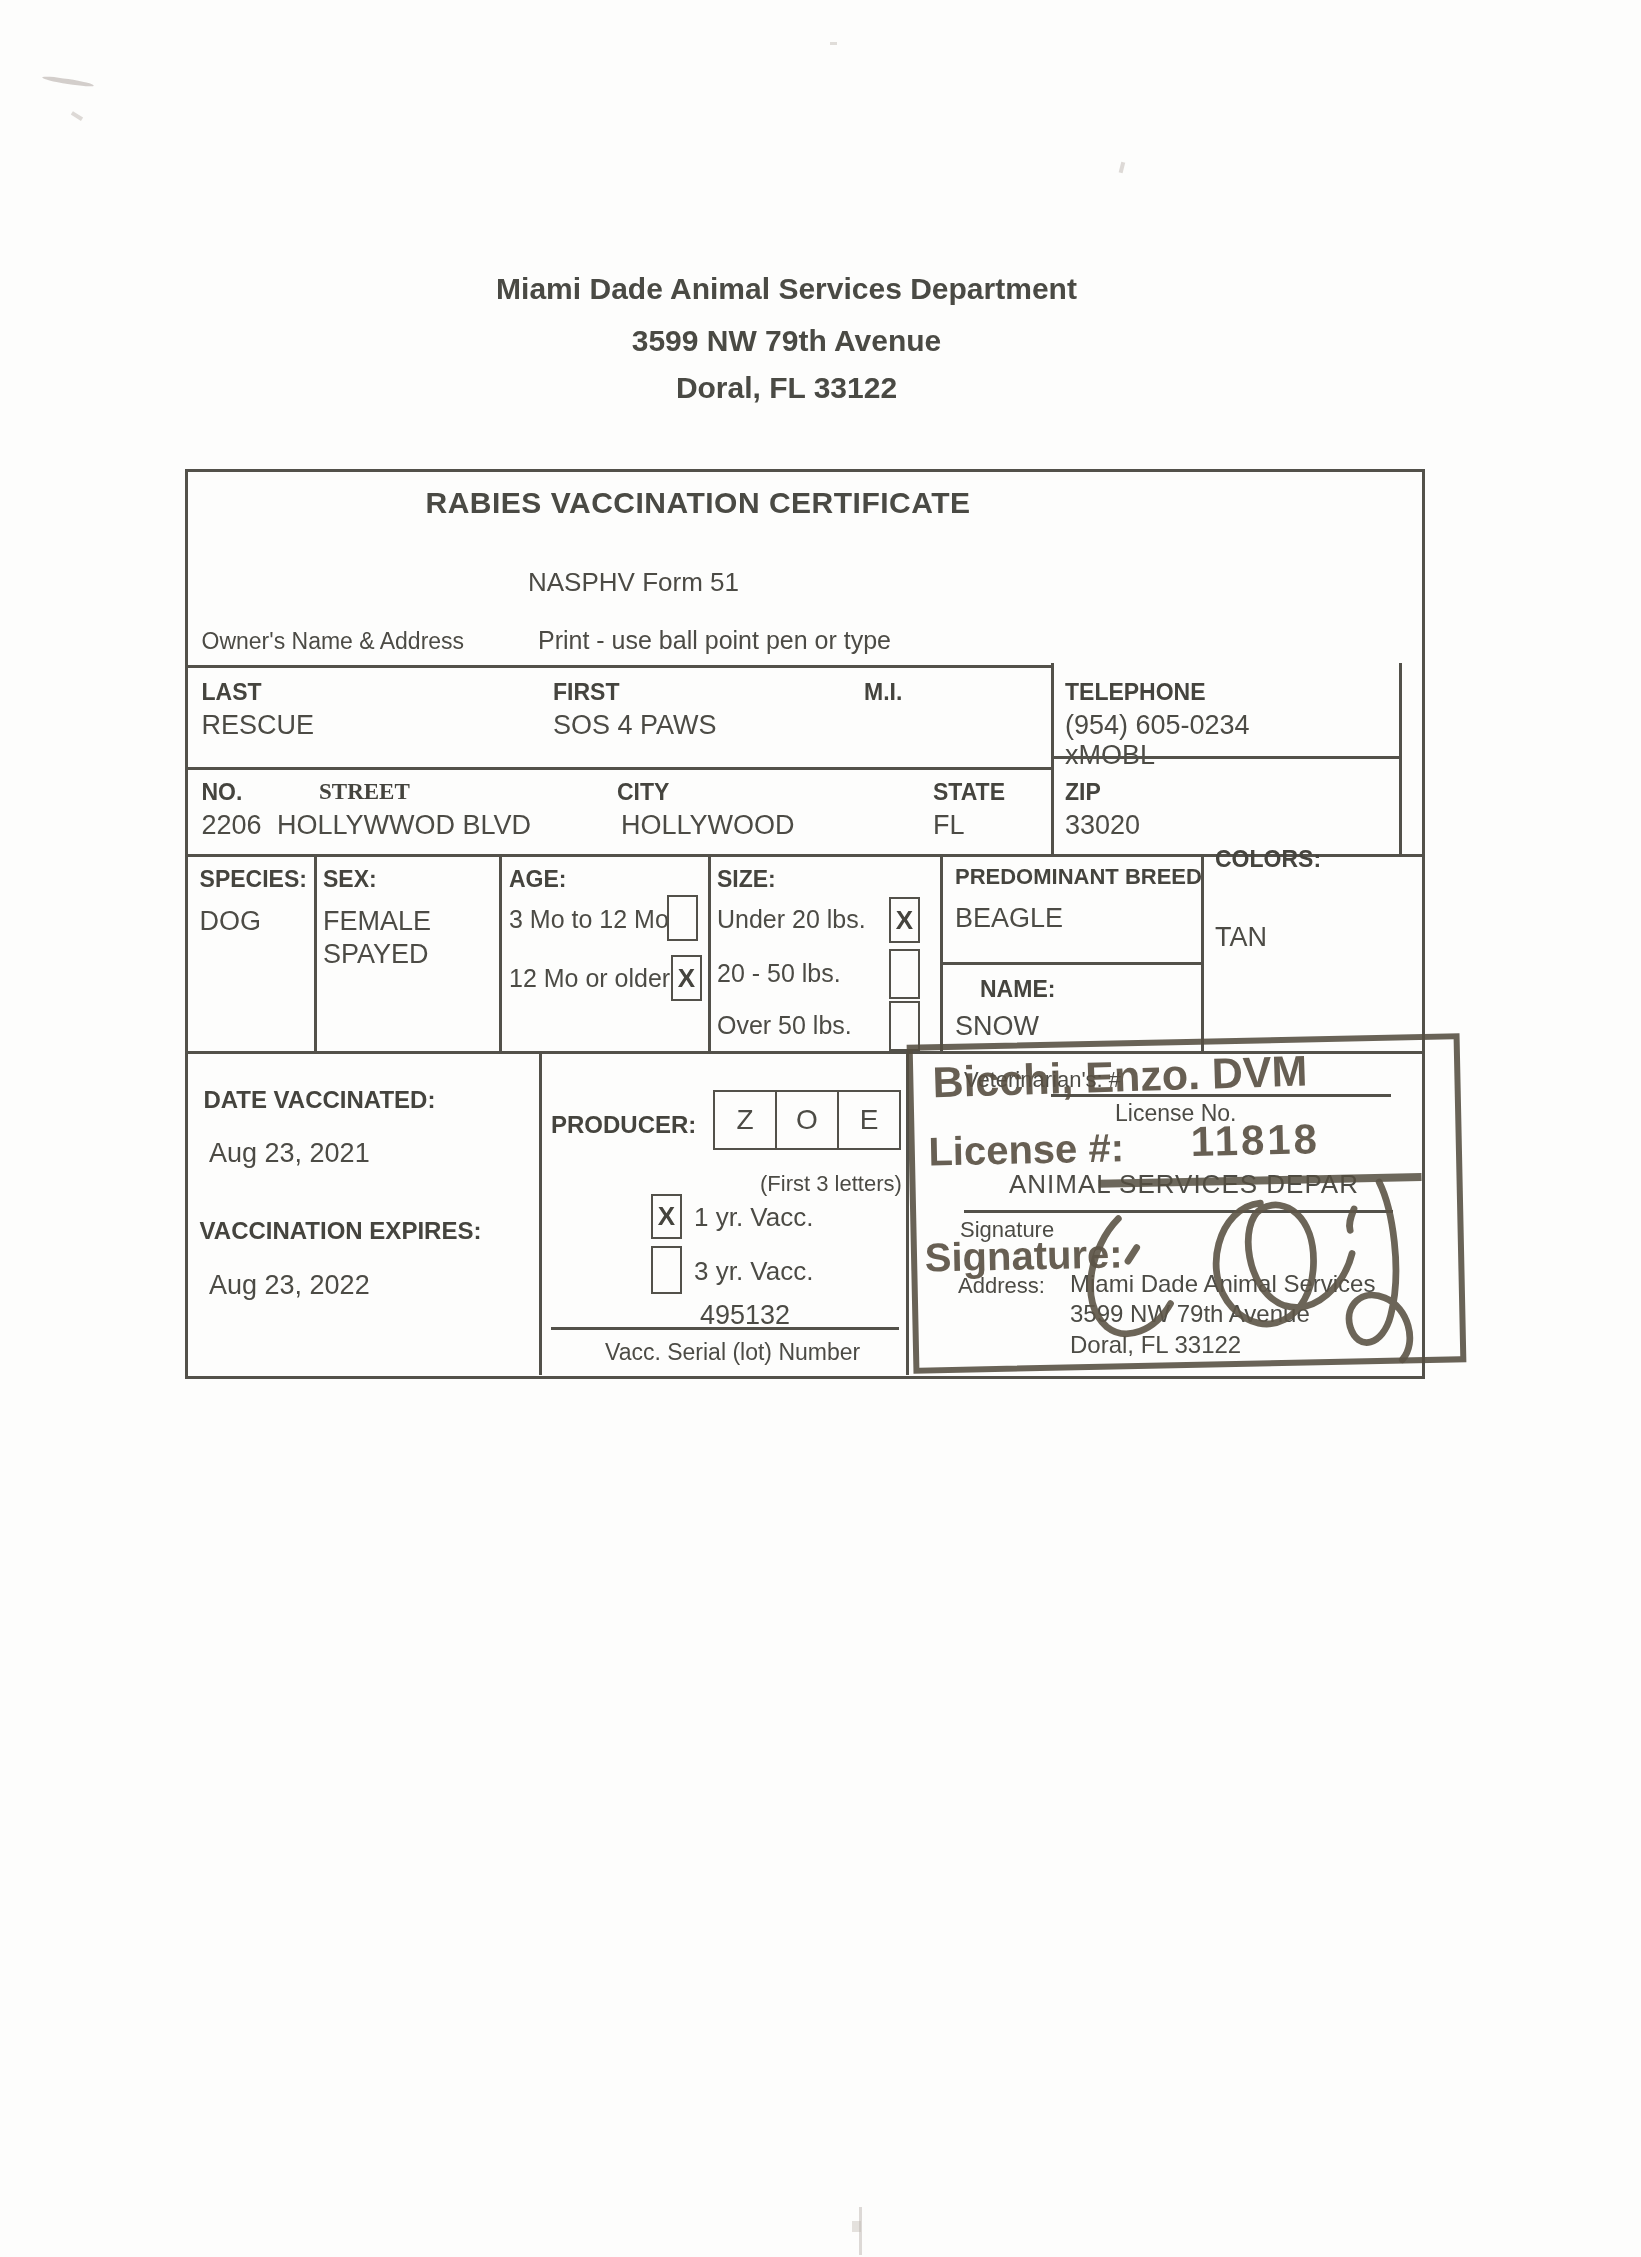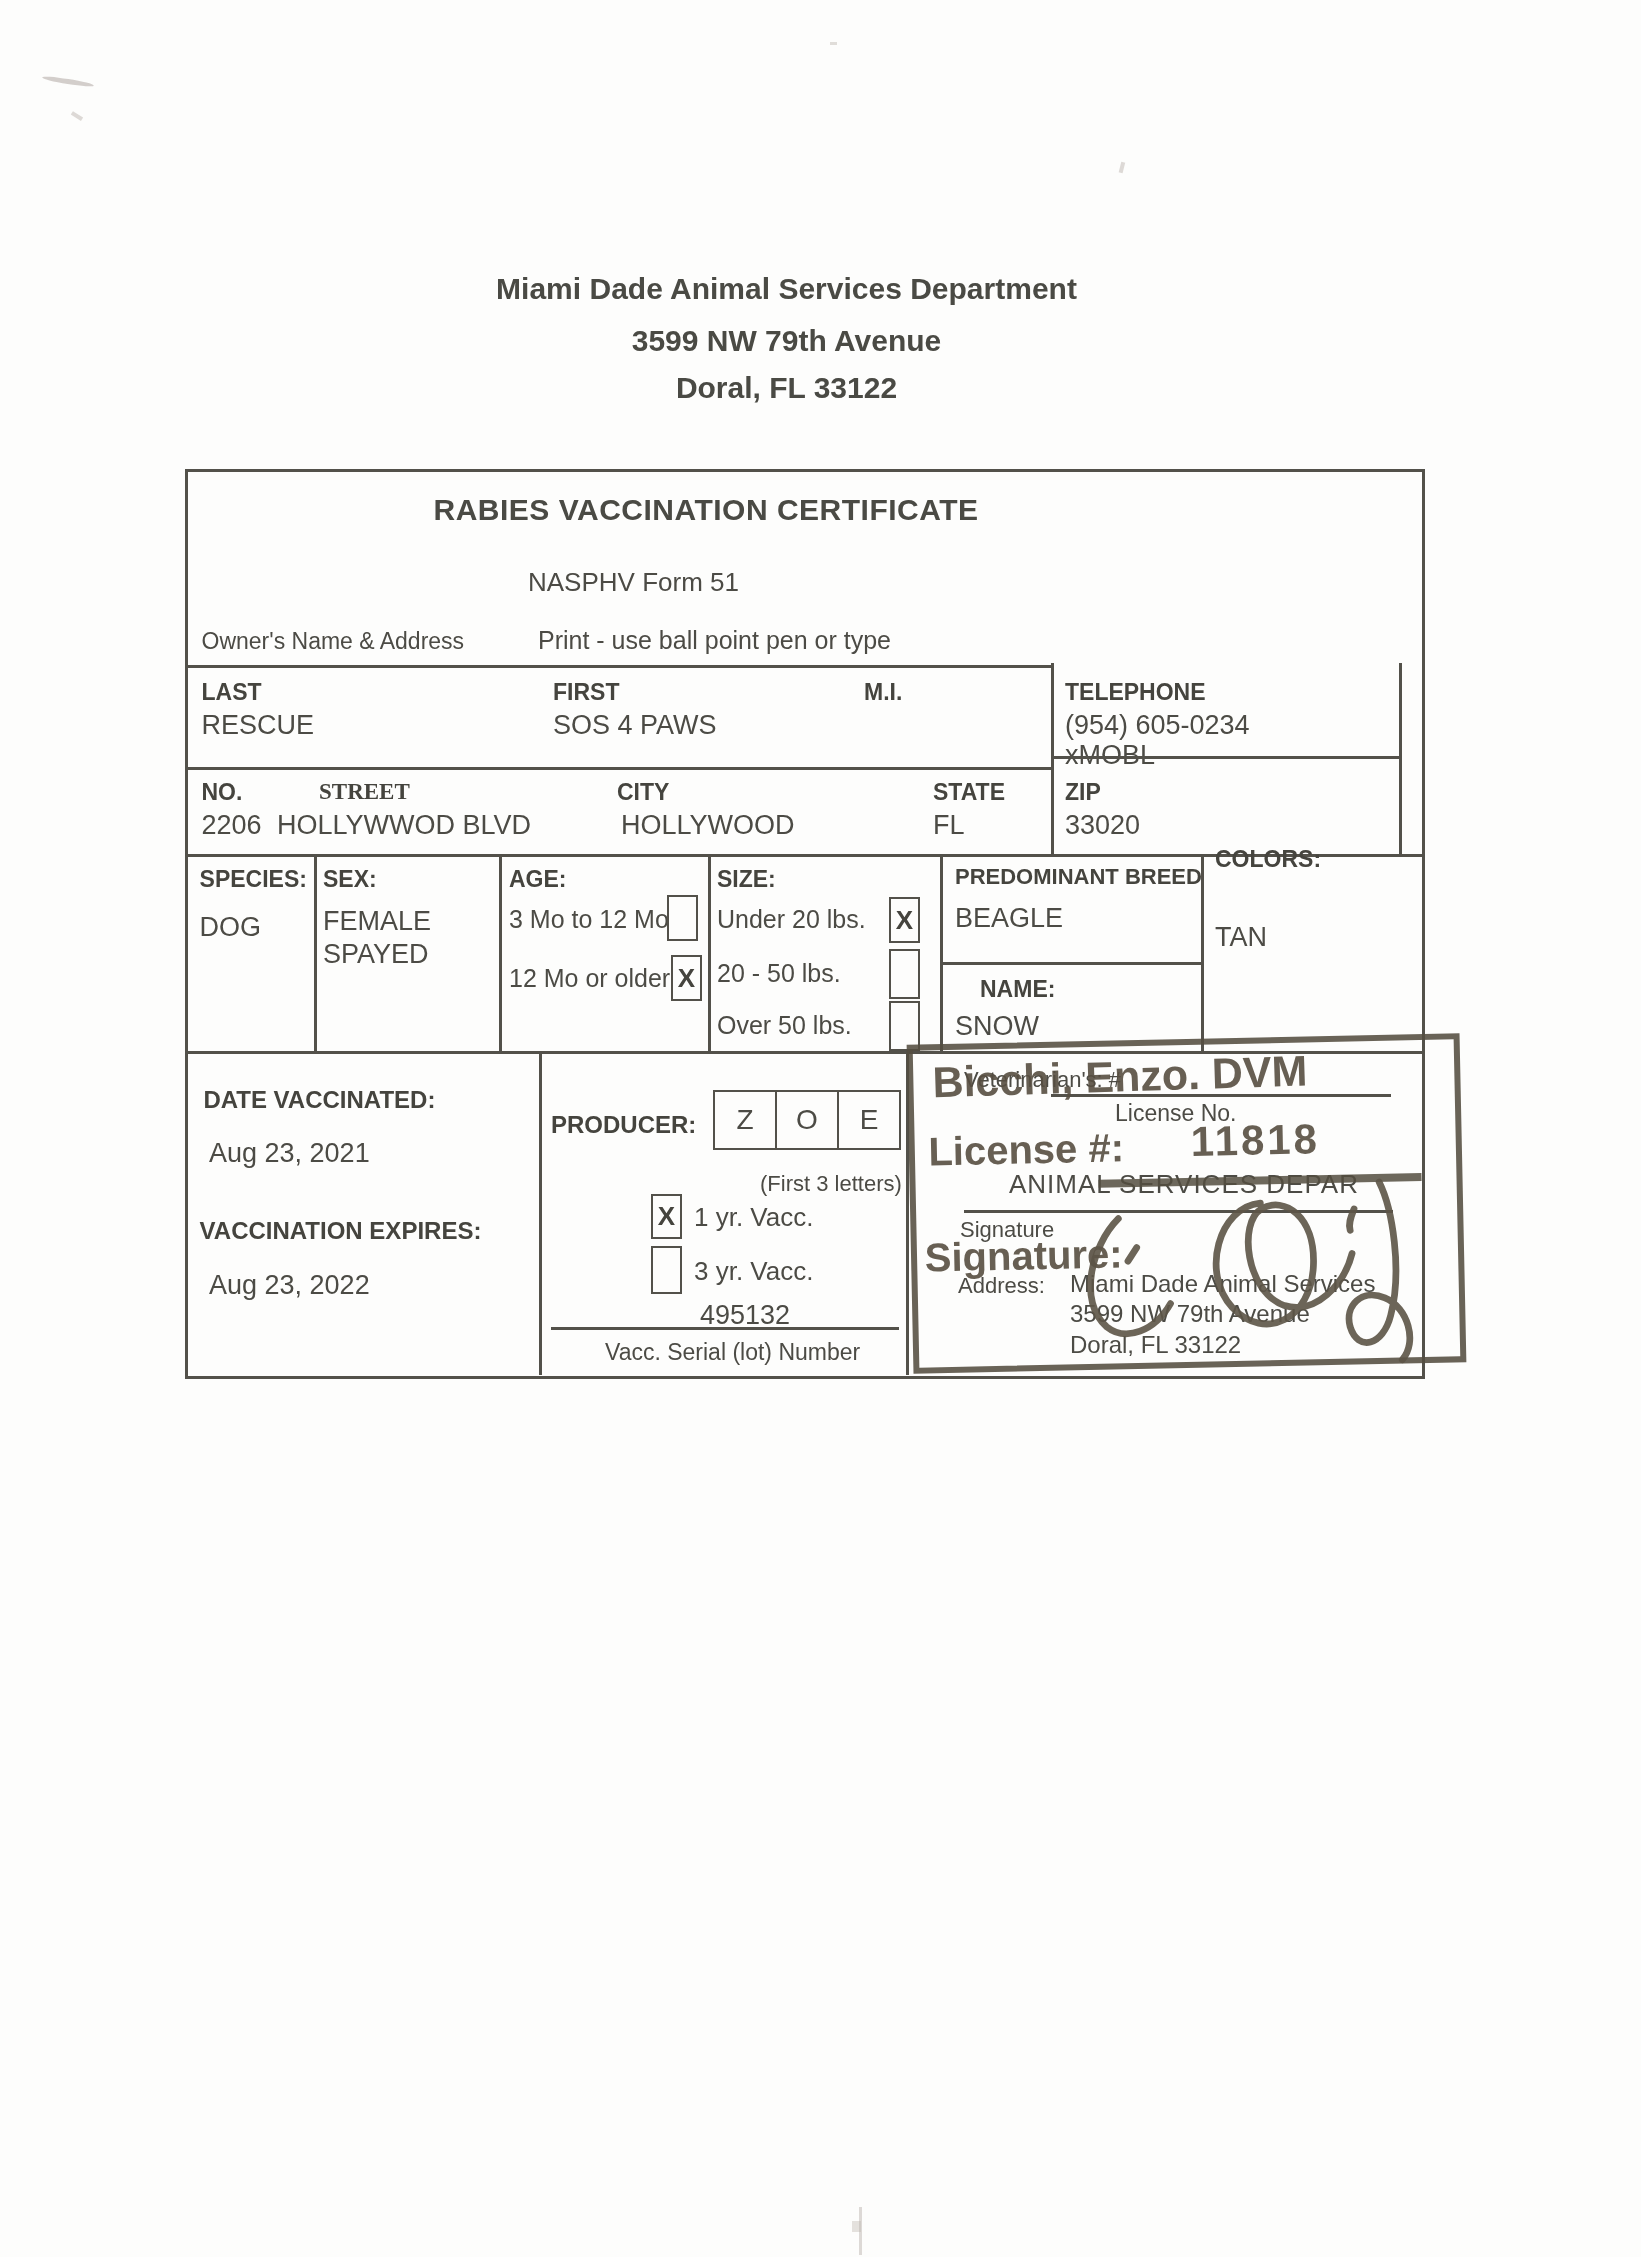--- a/index.html
+++ b/index.html
@@ -39,21 +39,21 @@
   <div class="abs artifact" style="left:830px;top:42px;width:6.8px;height:2.9px;opacity:.45;"></div>
   <div class="abs artifact" style="left:859px;top:2207px;width:2.9px;height:48px;opacity:.5;"></div>
   <div class="abs artifact" style="left:852px;top:2221px;width:8.7px;height:10.6px;opacity:.4;"></div>
 
   <div class="abs hdr" style="top:272px;">Miami Dade Animal Services Department</div>
   <div class="abs hdr" style="top:324px;">3599 NW 79th Avenue</div>
   <div class="abs hdr" style="top:371px;">Doral, FL 33122</div>
 
   <div class="abs box">
 
-    <div class="abs title" style="left:0;top:21px;width:1020px;padding-left:8px;">RABIES VACCINATION CERTIFICATE</div>
+    <div class="abs title" style="left:0;top:14px;width:1020px;">RABIES VACCINATION CERTIFICATE</div>
     <div class="abs md" style="left:340px;top:95px;font-size:26px;">NASPHV Form 51</div>
 
 
     <div class="abs sm" style="left:13.5px;top:156px;font-size:23px;">Owner's Name &amp; Address</div>
     <div class="abs md" style="left:350px;top:154px;">Print - use ball point pen or type</div>
 
     <div class="abs hline" style="left:0;top:193px;width:863px;"></div>
 
     <div class="abs lbl" style="left:13.5px;top:207px;">LAST</div>
     <div class="abs val" style="left:13.5px;top:238px;">RESCUE</div>
@@ -84,21 +84,21 @@
 
     <div class="abs hline" style="left:0;top:382px;width:1234px;"></div>
 
     <div class="abs vline" style="left:126px;top:382px;height:197px;"></div>
     <div class="abs vline" style="left:311px;top:382px;height:197px;"></div>
     <div class="abs vline" style="left:520px;top:382px;height:197px;"></div>
     <div class="abs vline" style="left:752px;top:382px;height:197px;"></div>
     <div class="abs vline" style="left:1013px;top:382px;height:197px;"></div>
 
     <div class="abs lbl" style="left:11.6px;top:394px;">SPECIES:</div>
-    <div class="abs val" style="left:11.6px;top:434px;margin-top:6px;">DOG</div>
+    <div class="abs val" style="left:11.6px;top:434px;">DOG</div>
 
     <div class="abs lbl" style="left:135px;top:394px;">SEX:</div>
     <div class="abs val" style="left:135px;top:434px;">FEMALE</div>
     <div class="abs val" style="left:135px;top:467px;">SPAYED</div>
 
     <div class="abs lbl" style="left:321px;top:394px;">AGE:</div>
     <div class="abs md" style="left:321px;top:433px;">3 Mo to 12 Mo</div>
     <div class="abs cb" style="left:479px;top:423px;width:27px;height:42px;line-height:42px;"><span></span></div>
     <div class="abs md" style="left:321px;top:492px;">12 Mo or older</div>
     <div class="abs cb" style="left:483px;top:483px;width:27px;height:42px;line-height:42px;"><span>X</span></div>

